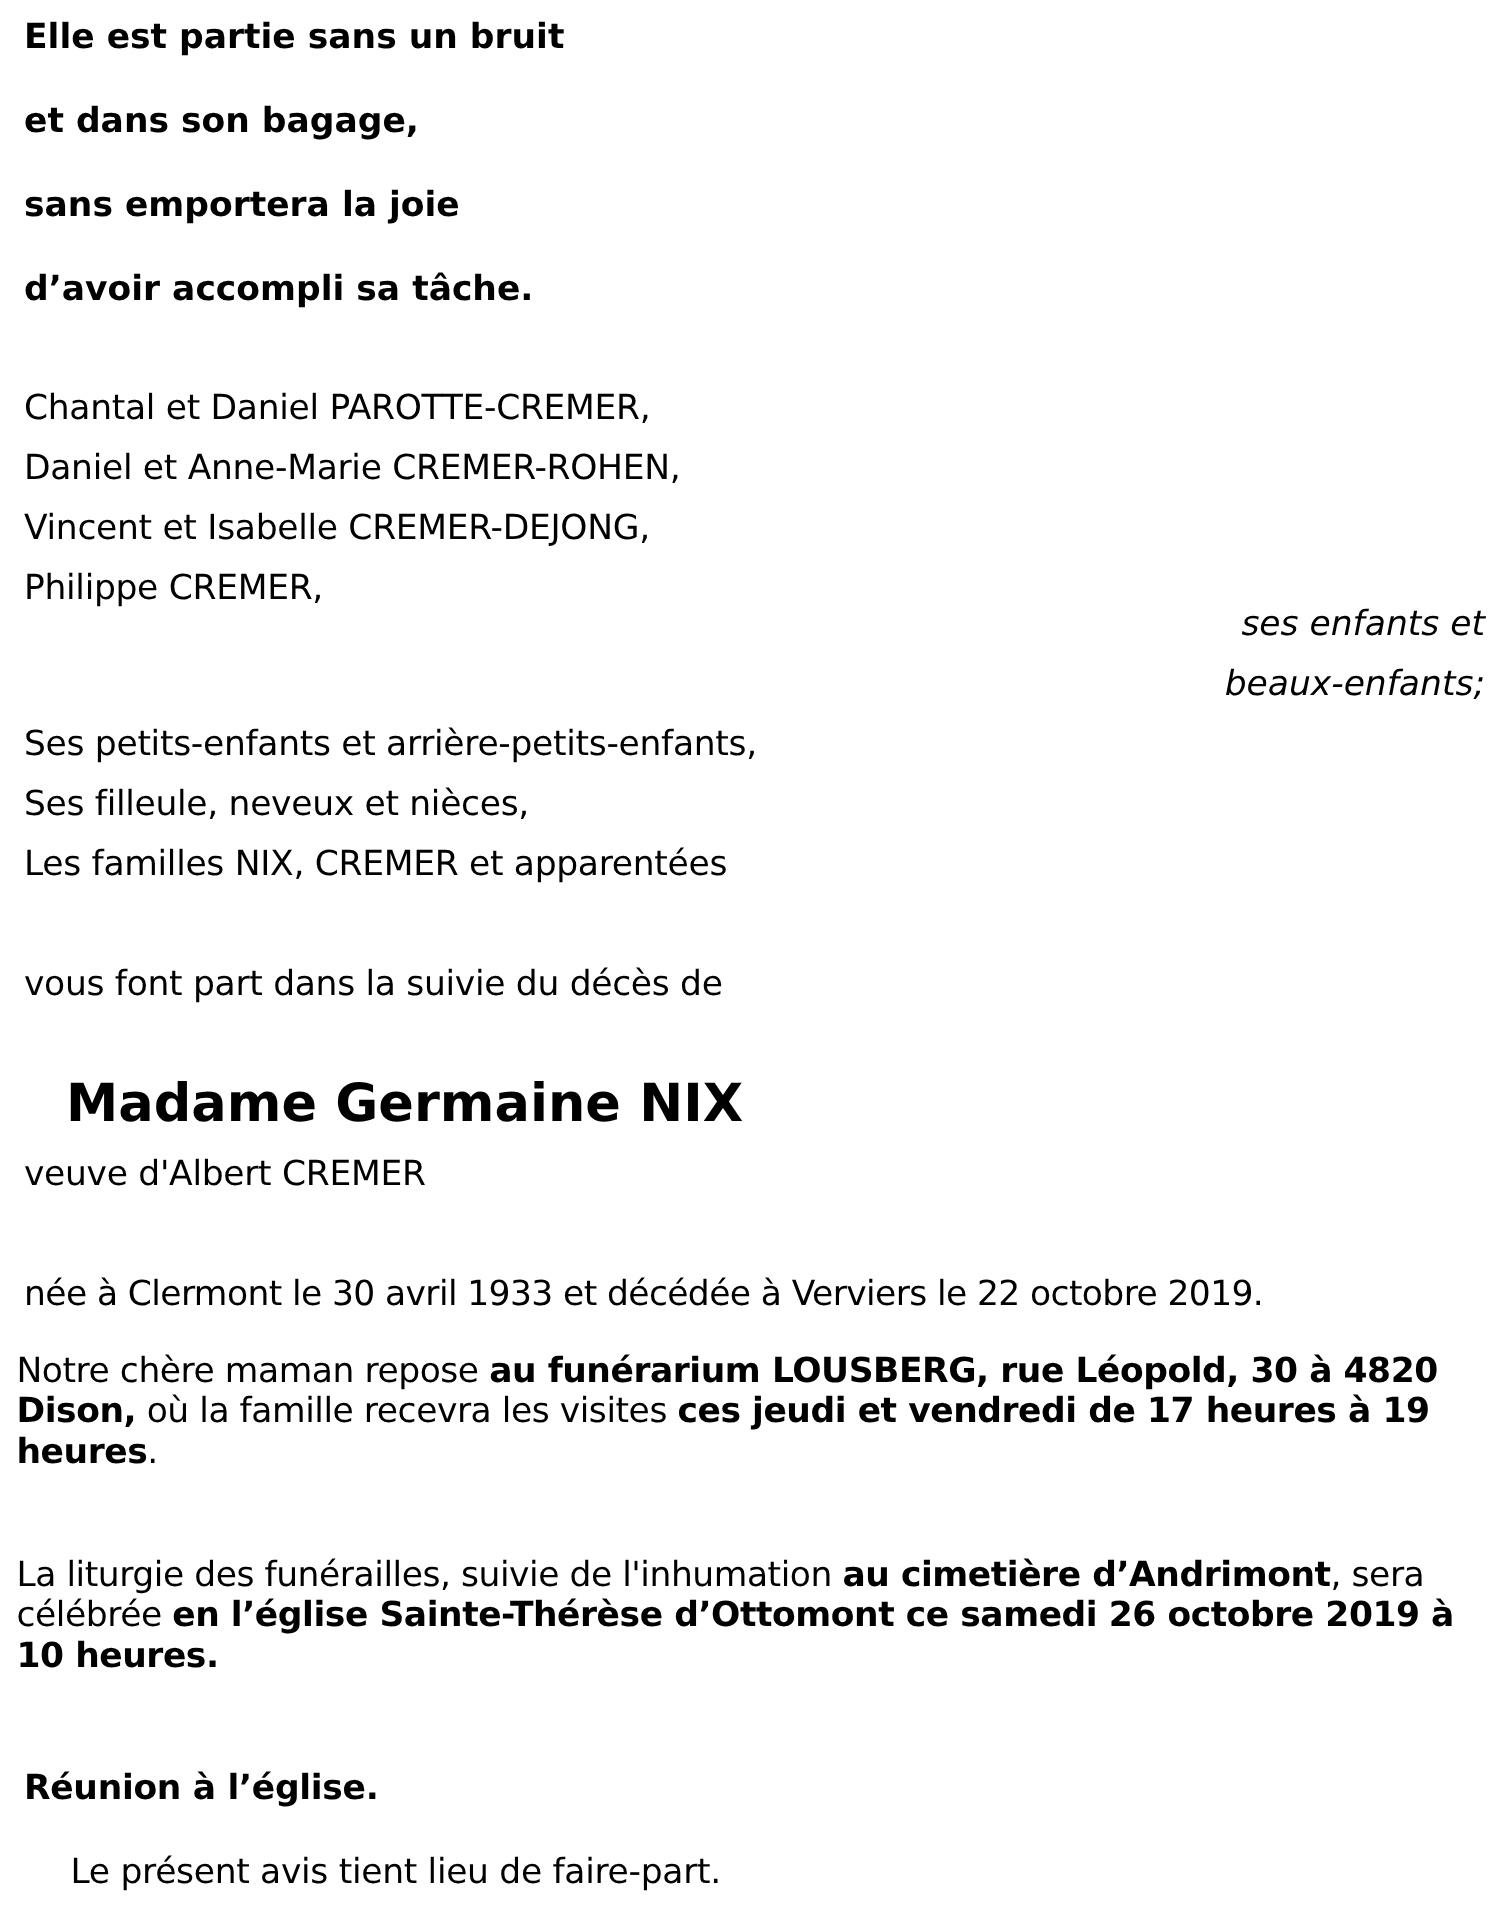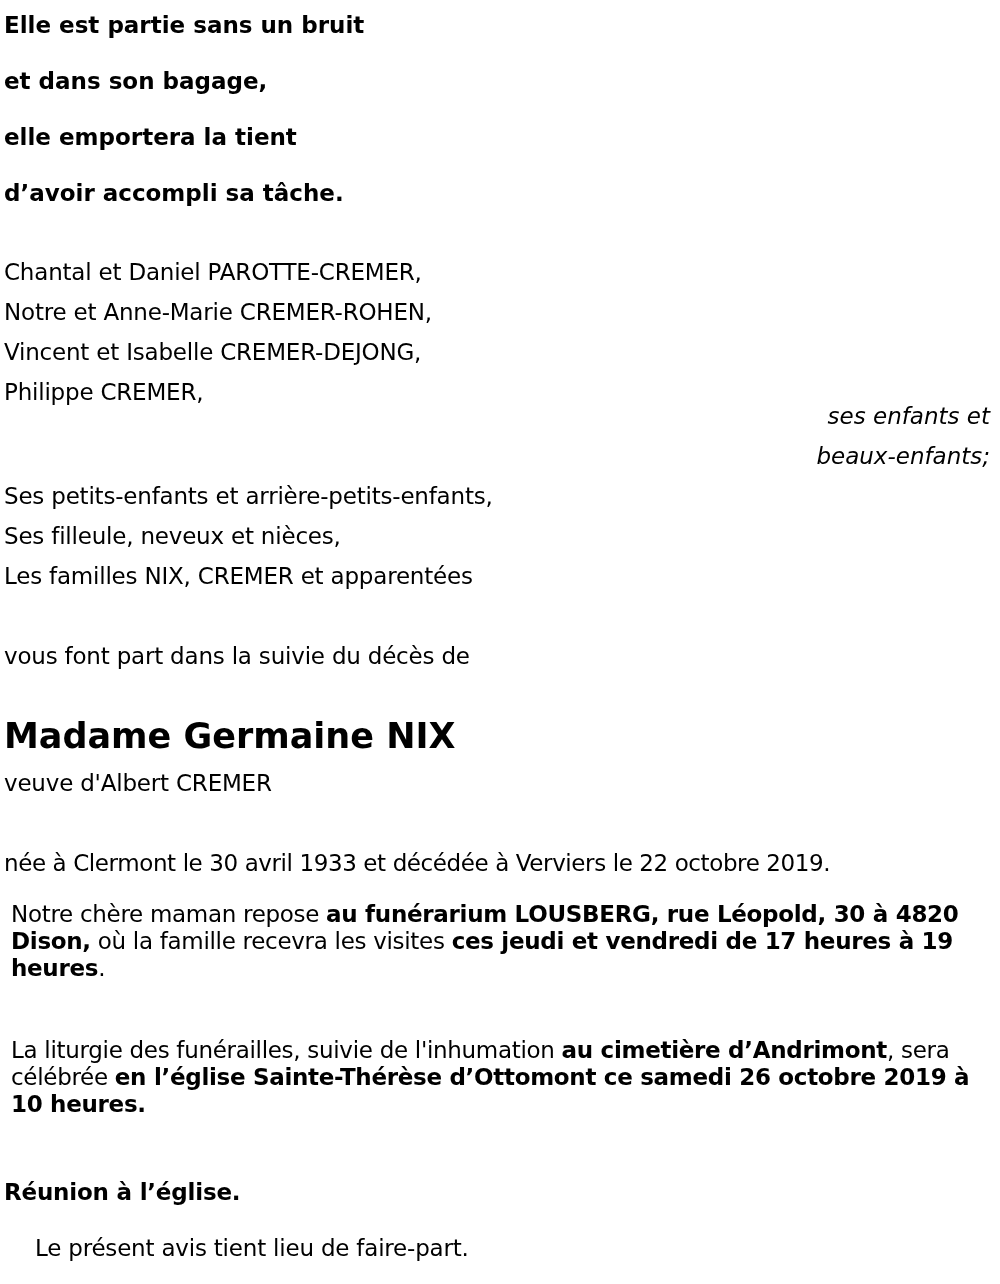--- a/index.html
+++ b/index.html
@@ -8,21 +8,21 @@
       background: #ffffff;
     }
     body {
       width: 1000px;
       height: 1284px;
       overflow: hidden;
       position: relative;
       font-family: "DejaVu Sans", sans-serif;
       color: #000000;
     }
-    .abs { position: absolute; left: 4px; white-space: nowrap; }
+    .abs { position: absolute; left: 16px; white-space: nowrap; }
     .poem {
       font-weight: bold;
       font-size: 23px;
       line-height: 28px;
     }
     .reg {
       font-size: 23px;
       line-height: 28px;
       letter-spacing: -0.2px;
     }
@@ -48,38 +48,38 @@
       line-height: 27px;
       letter-spacing: -0.3px;
     }
     .para b { font-weight: bold; }
   </style>
 </head>
 <body>
 
 <div class="abs poem" style="top:11px;">Elle est partie sans un bruit</div>
 <div class="abs poem" style="top:67px;">et dans son bagage,</div>
-<div class="abs poem" style="top:123px;">elle emportera la tient</div>
+<div class="abs poem" style="top:123px;">sans emportera la joie</div>
 <div class="abs poem" style="top:179px;">d’avoir accompli sa tâche.</div>
 
 <div class="abs reg" style="top:258px;">Chantal et Daniel PAROTTE-CREMER,</div>
-<div class="abs reg" style="top:298px;">Notre et Anne-Marie CREMER-ROHEN,</div>
+<div class="abs reg" style="top:298px;">Daniel et Anne-Marie CREMER-ROHEN,</div>
 <div class="abs reg" style="top:338px;">Vincent et Isabelle CREMER-DEJONG,</div>
 <div class="abs reg" style="top:378px;">Philippe CREMER,</div>
 
 <div class="right-italic" style="top:402px;">ses enfants et</div>
 <div class="right-italic" style="top:442px;">beaux-enfants;</div>
 
 <div class="abs reg" style="top:482px;">Ses petits-enfants et arrière-petits-enfants,</div>
 <div class="abs reg" style="top:522px;">Ses filleule, neveux et nièces,</div>
 <div class="abs reg" style="top:562px;">Les familles NIX, CREMER et apparentées</div>
 
 <div class="abs reg" style="top:642px;">vous font part dans la suivie du décès de</div>
 
-<div class="abs name-title" style="top:716px;">Madame Germaine NIX</div>
+<div class="abs name-title" style="top:716px;margin-left:28px;">Madame Germaine NIX</div>
 <div class="abs reg" style="top:769px;">veuve d'Albert CREMER</div>
 
 <div class="abs reg" style="top:849px; letter-spacing:-0.4px;">née à Clermont le 30 avril 1933 et décédée à Verviers le 22 octobre 2019.</div>
 
 <div class="para" style="top:901px;">
   <span>Notre chère maman repose </span><b>au funérarium LOUSBERG, rue Léopold, 30 à 4820 Dison,</b><span> où la famille recevra les visites </span><b>ces jeudi et vendredi de 17 heures à 19 heures</b><span>.</span>
 </div>
 
 <div class="para" style="top:1037px;">
   <span>La liturgie des funérailles, suivie de l'inhumation </span><b>au cimetière d’Andrimont</b><span>, sera célébrée </span><b>en l’église Sainte-Thérèse d’Ottomont ce samedi 26 octobre 2019 à 10 heures.</b>

